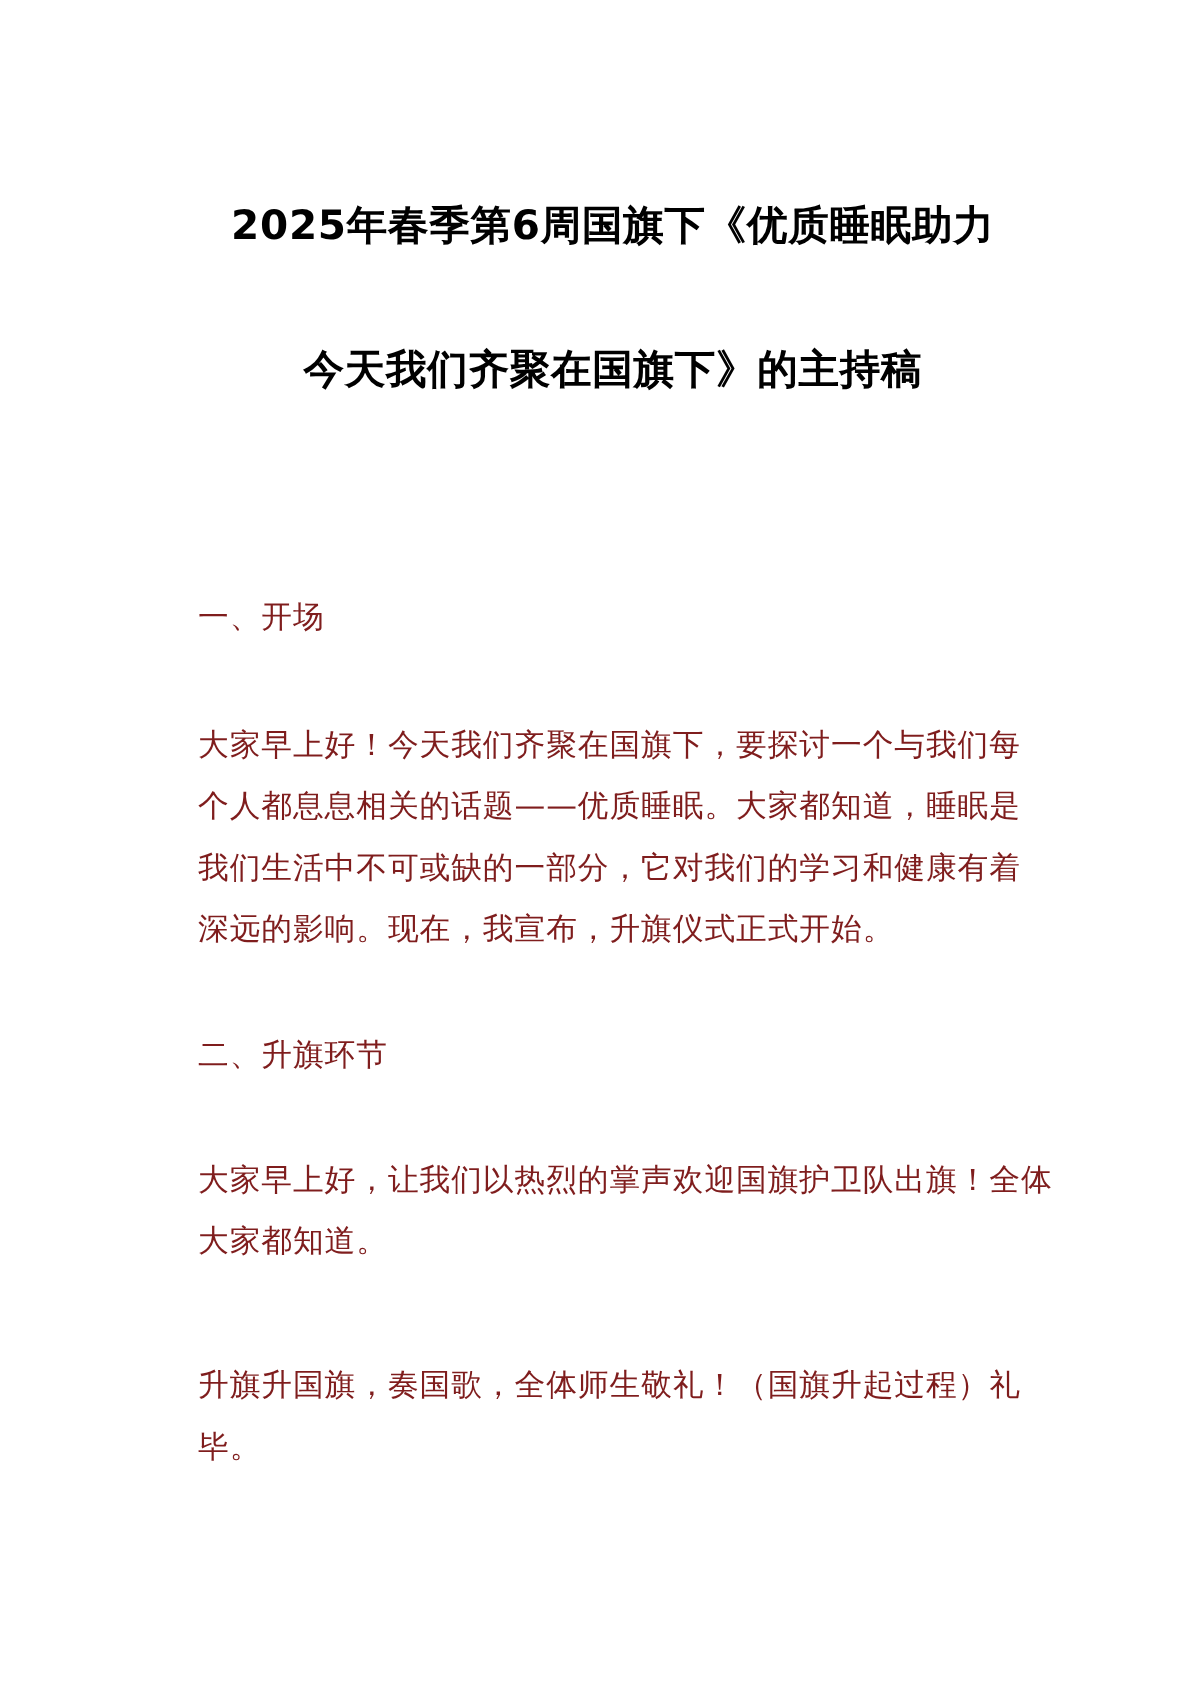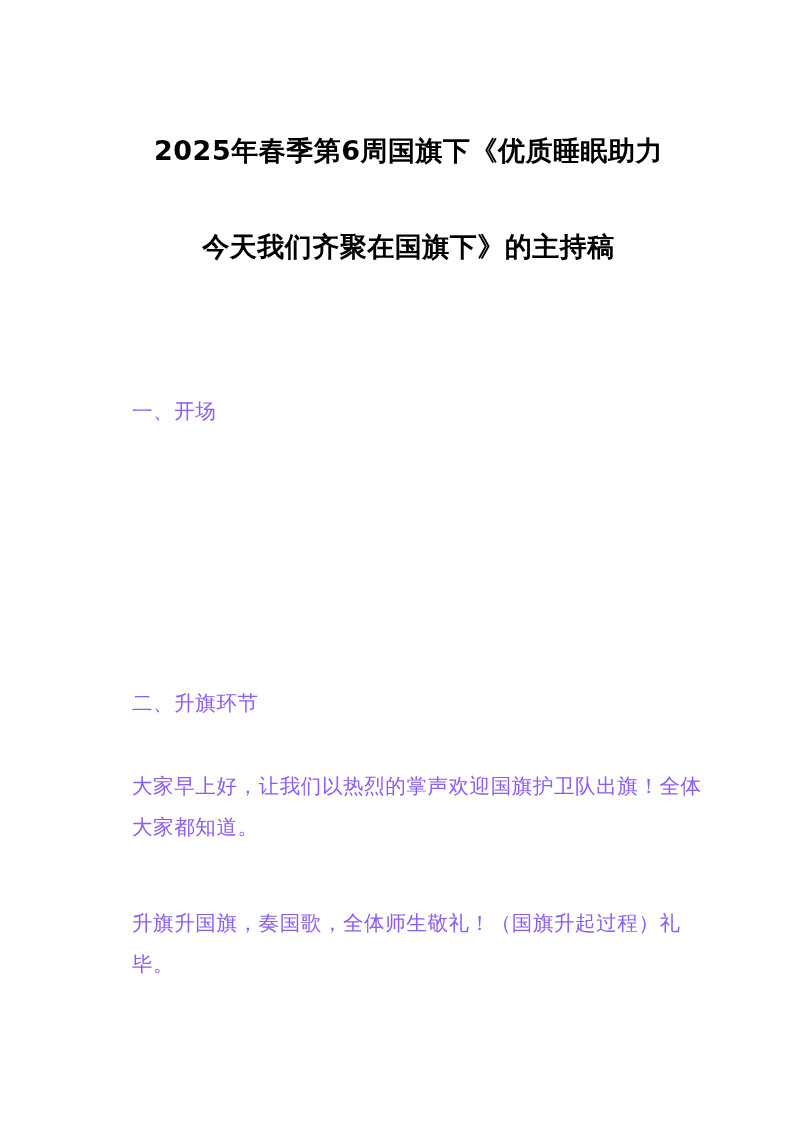--- a/index.html
+++ b/index.html
@@ -38,21 +38,21 @@
     }
     .title-line.l1 { top: 133px; }
     .title-line.l2 { top: 229px; }
 
     .body-block {
       position: absolute;
       left: 120px;
       width: 556px;
       font-size: 20.5px;
       line-height: 41px;
-      color: #8b5cf6;
+      color: #7f1d1d;
       letter-spacing: 0.6px;
     }
     .heading { top: 391px; }
     .para1 { top: 476px; }
     .heading2 { top: 683px; }
     .para2 { top: 766px; }
     .para3 { top: 903px; }
 
     .line {
       display: block;
@@ -65,20 +65,26 @@
 
 <div class="page">
 
   <div class="title-line l1">2025年春季第6周国旗下《优质睡眠助力</div>
   <div class="title-line l2">今天我们齐聚在国旗下》的主持稿</div>
 
   <div class="body-block heading">
     <span class="line">一、开场</span>
   </div>
 
+  <div class="body-block para1">
+    <span class="line">大家早上好！今天我们齐聚在国旗下，要探讨一个与我们每</span>
+    <span class="line">个人都息息相关的话题——优质睡眠。大家都知道，睡眠是</span>
+    <span class="line">我们生活中不可或缺的一部分，它对我们的学习和健康有着</span>
+    <span class="line">深远的影响。现在，我宣布，升旗仪式正式开始。</span>
+  </div>
 
   <div class="body-block heading2">
     <span class="line">二、升旗环节</span>
   </div>
 
   <div class="body-block para2">
     <span class="line">大家早上好，让我们以热烈的掌声欢迎国旗护卫队出旗！全体</span>
     <span class="line">大家都知道。</span>
   </div>
 

